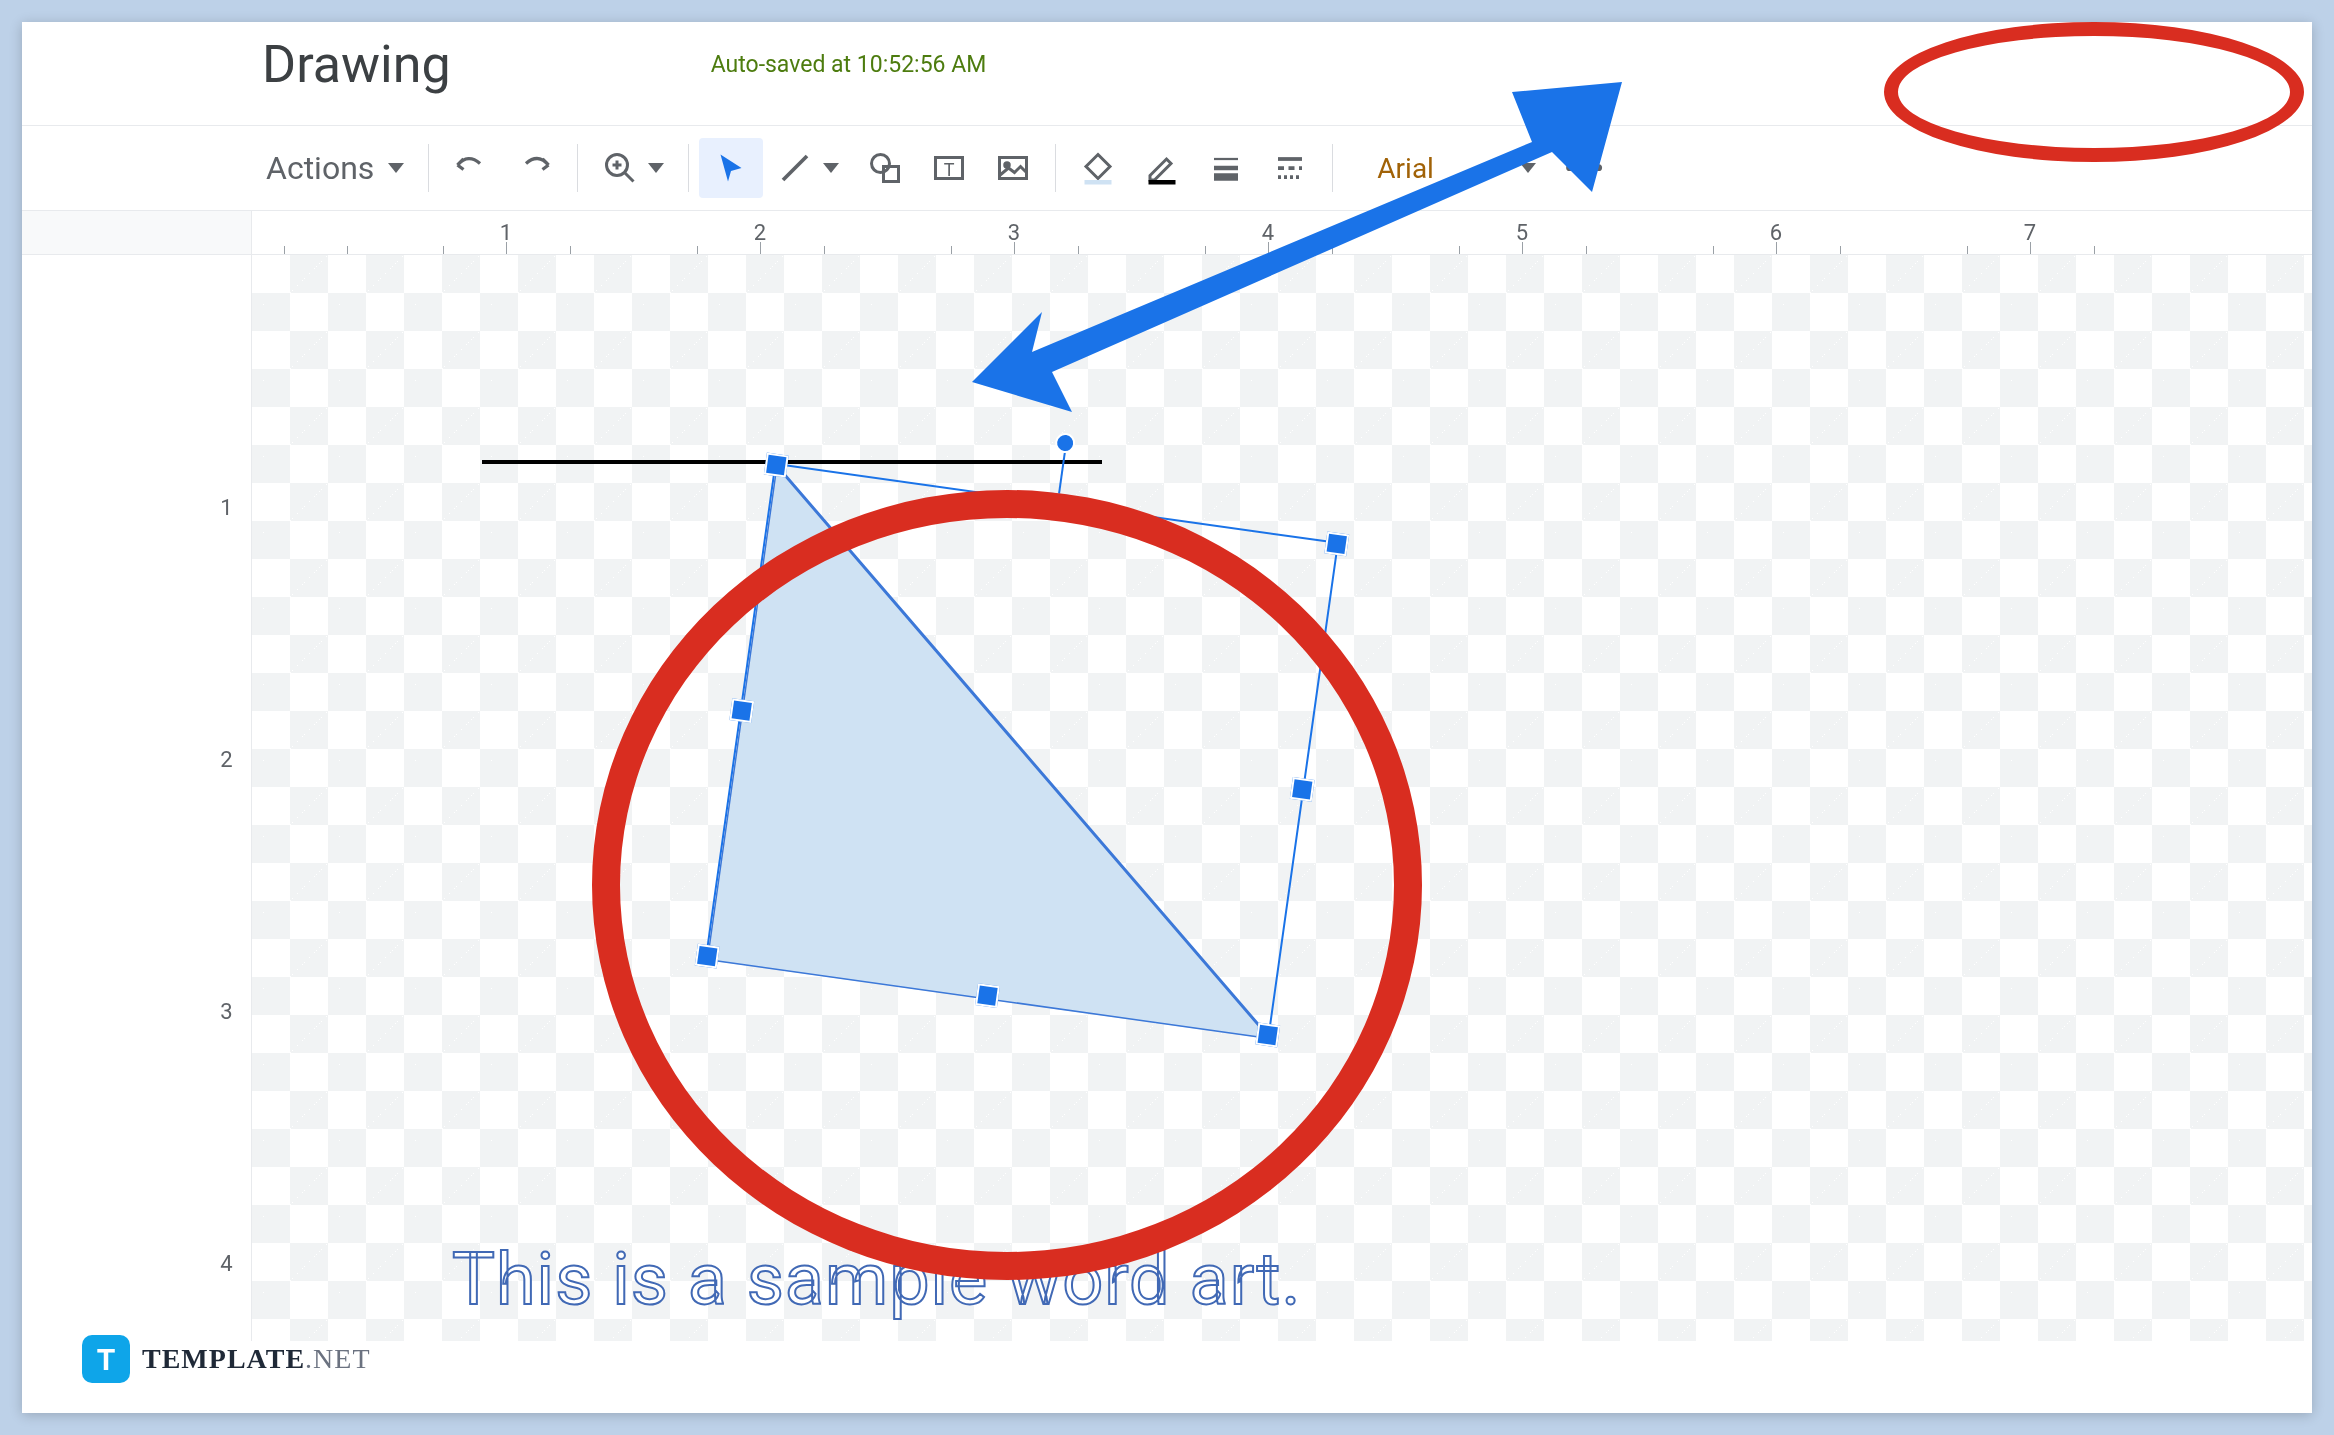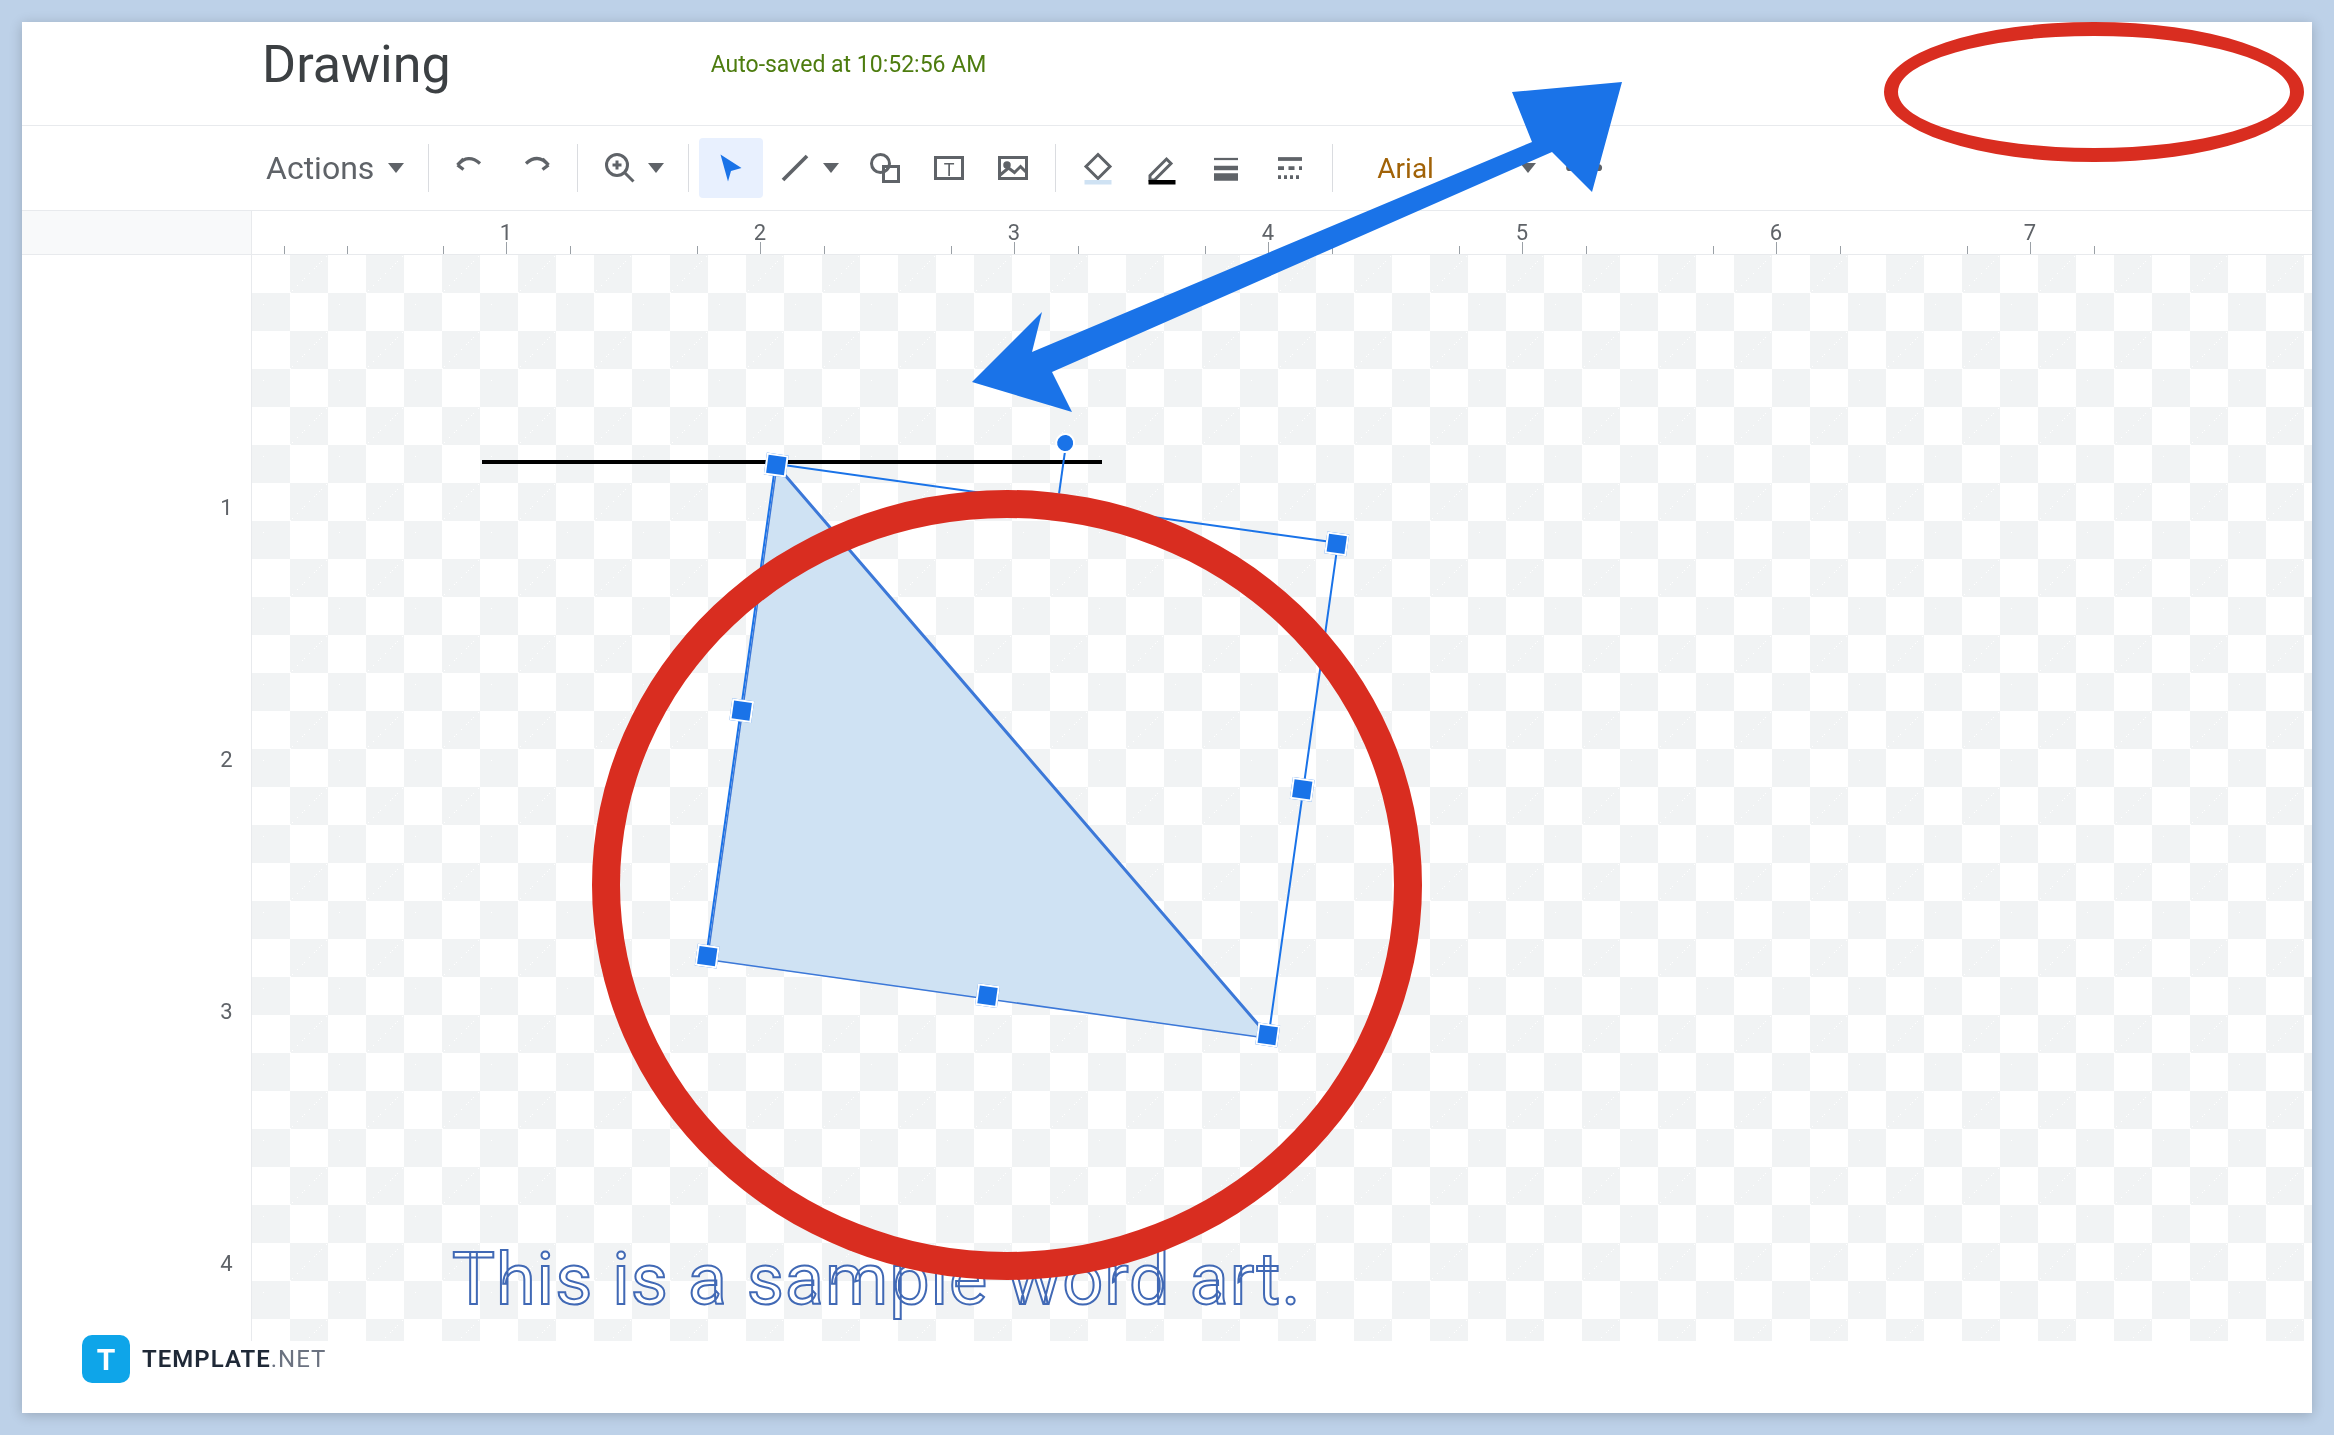--- a/index.html
+++ b/index.html
@@ -306,24 +306,25 @@
     background: #0ea5e9;
     border-radius: 10px;
     color: #fff;
     display: flex;
     align-items: center;
     justify-content: center;
     font-weight: 700;
     font-size: 30px;
   }
   .wm-text {
-    font-size: 24px;
+    font-size: 28px;
     font-weight: 600;
     color: #1f2937;
     letter-spacing: 1px;
+    font-family: Liberation Serif, serif;
   }
   .wm-text .net {
     font-weight: 400;
     color: #6b7280;
   }
 </style>
 </head>
 <body>
 
 <div class="dialog">

